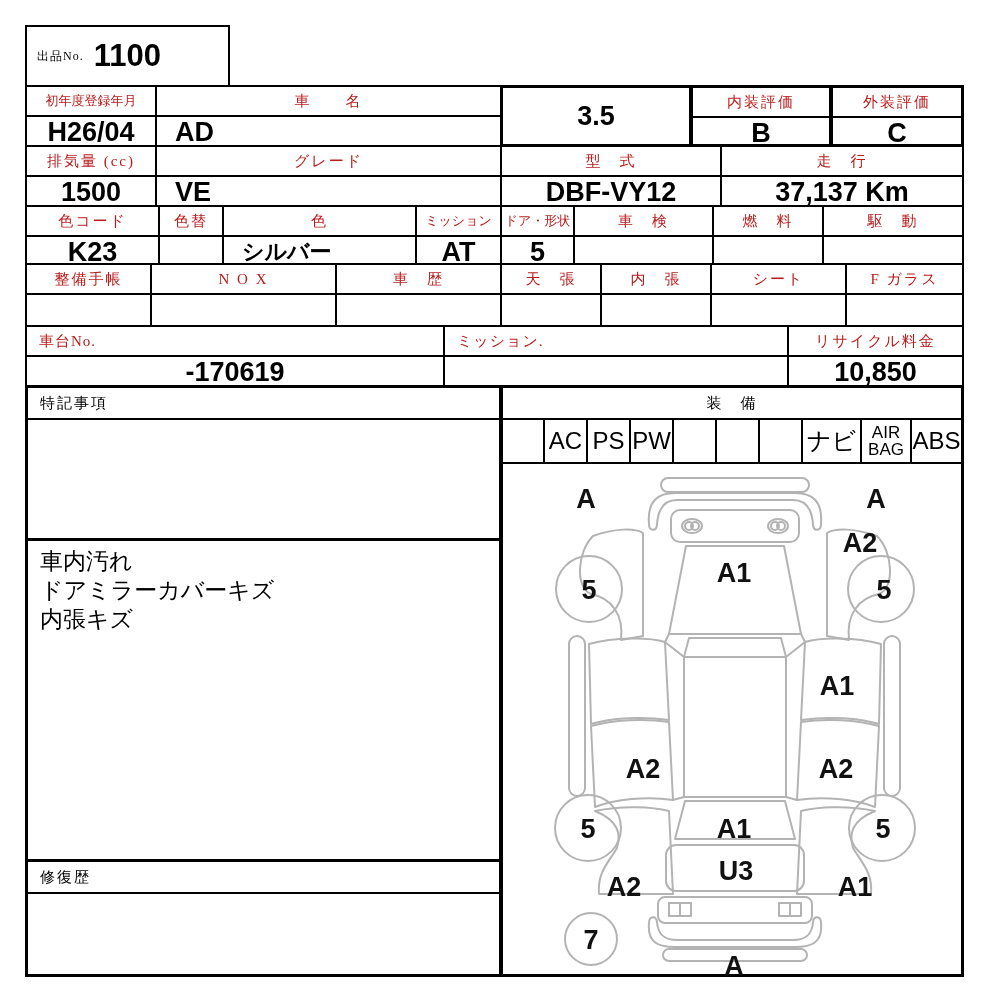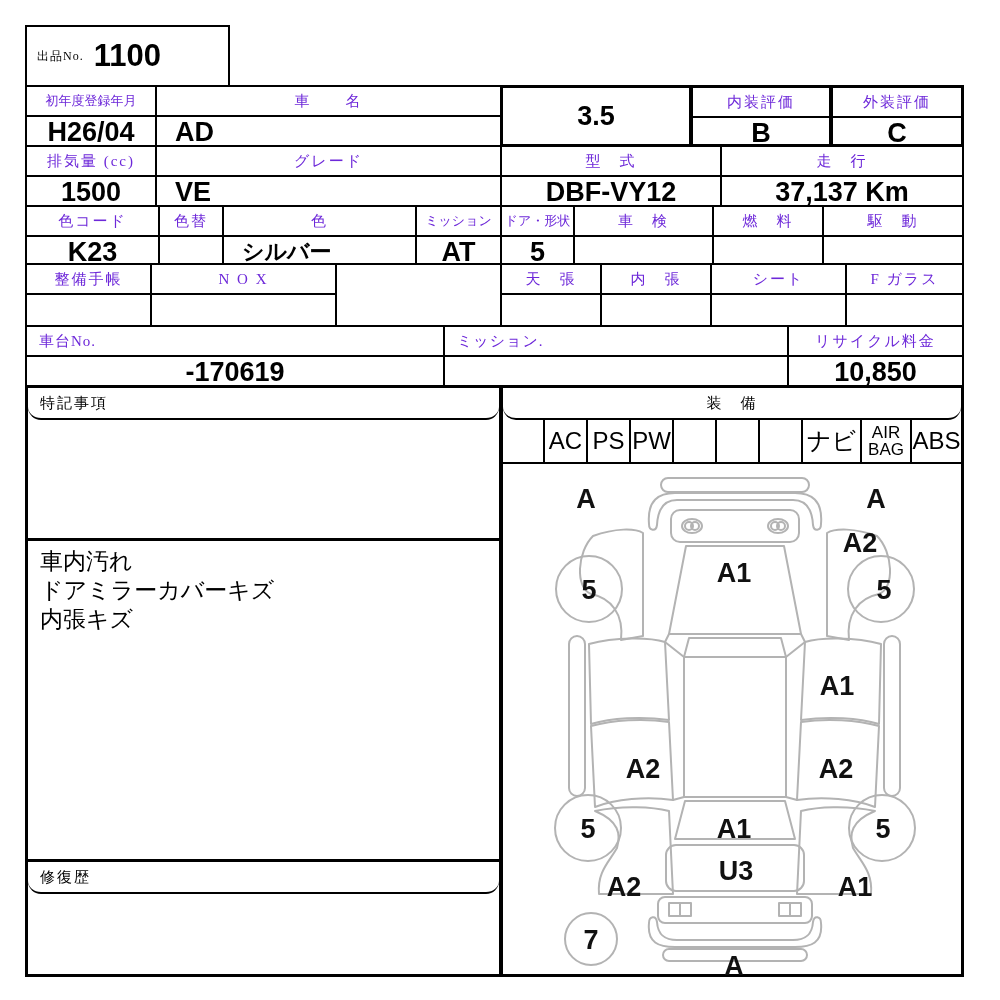--- a/index.html
+++ b/index.html
@@ -3,36 +3,36 @@
 <meta charset="utf-8">
 <style>
   html,body{margin:0;padding:0;background:#fff;}
   #page{position:relative;width:1000px;height:1000px;background:#fff;
         font-family:"Liberation Sans","DejaVu Sans",sans-serif;color:#000;}
   .cell{position:absolute;border:2px solid #000;background:#fff;box-sizing:border-box;
         display:flex;flex-direction:column;}
   .cell.thick{border-width:3px;}
   .hdr{flex:none;height:28px;border-bottom:2px solid #000;display:flex;align-items:center;
        justify-content:center;font-family:"Liberation Serif","DejaVu Serif",serif;
-       font-size:15px;letter-spacing:2px;color:#6d28d9;white-space:nowrap;}
+       font-size:15px;letter-spacing:2px;color:#b91c1c;white-space:nowrap;}
   .hdr.small{font-size:13px;letter-spacing:0;}
   .hdr.hleft{justify-content:flex-start;padding-left:12px;letter-spacing:1px;}
   .val{flex:1;display:flex;align-items:center;justify-content:center;
        font-weight:700;font-size:27px;white-space:nowrap;}
   .val.vleft{justify-content:flex-start;padding-left:18px;}
   .val.vsmall{font-size:22px;}
   .topbox{position:absolute;left:25px;top:25px;width:205px;height:62px;border:2px solid #000;
           box-sizing:border-box;display:flex;align-items:center;background:#fff;}
   .topbox .tlabel{font-family:"Liberation Serif","DejaVu Serif",serif;font-size:12px;
                   padding-left:10px;letter-spacing:1px;}
   .topbox .tval{font-weight:700;font-size:31px;margin-left:10px;}
   .panel{position:absolute;border:3px solid #000;box-sizing:border-box;background:#fff;
          display:flex;flex-direction:column;}
   .pheader{flex:none;height:30px;border-bottom:2px solid #000;display:flex;align-items:center;
-           font-family:"Liberation Serif","DejaVu Serif",serif;font-size:15px;letter-spacing:2px;border-radius:13px;}
+           font-family:"Liberation Serif","DejaVu Serif",serif;font-size:15px;letter-spacing:2px;}
   .pheader.pleft{padding-left:12px;}
   .pheader.pcenter{justify-content:center;}
   .notes-empty{flex:none;height:118px;border-bottom:3px solid #000;}
   .notes-text{flex:none;height:306px;border-bottom:3px solid #000;padding:6px 12px;
               font-size:23px;line-height:1.25;}
   .repair-empty{flex:1;}
   .equip-row{flex:none;height:42px;border-bottom:2px solid #000;display:flex;justify-content:flex-end;}
   .eq{flex:none;box-sizing:border-box;border-left:2px solid #000;display:flex;align-items:center;
       justify-content:center;font-size:24px;white-space:pre-line;text-align:center;line-height:1.0;}
   .eq:first-child{border-left:none;}
@@ -124,20 +124,21 @@
 
   <div class="cell" style="left:25px;top:263px;width:127px;height:64px">
     <div class="hdr">整備手帳</div>
     <div class="val"></div>
   </div>
   <div class="cell" style="left:150px;top:263px;width:187px;height:64px">
     <div class="hdr">N O X</div>
     <div class="val"></div>
   </div>
   <div class="cell" style="left:335px;top:263px;width:167px;height:64px">
+    <div class="hdr">車　歴</div>
     <div class="val"></div>
   </div>
   <div class="cell" style="left:500px;top:263px;width:102px;height:64px">
     <div class="hdr">天　張</div>
     <div class="val"></div>
   </div>
   <div class="cell" style="left:600px;top:263px;width:112px;height:64px">
     <div class="hdr">内　張</div>
     <div class="val"></div>
   </div>

